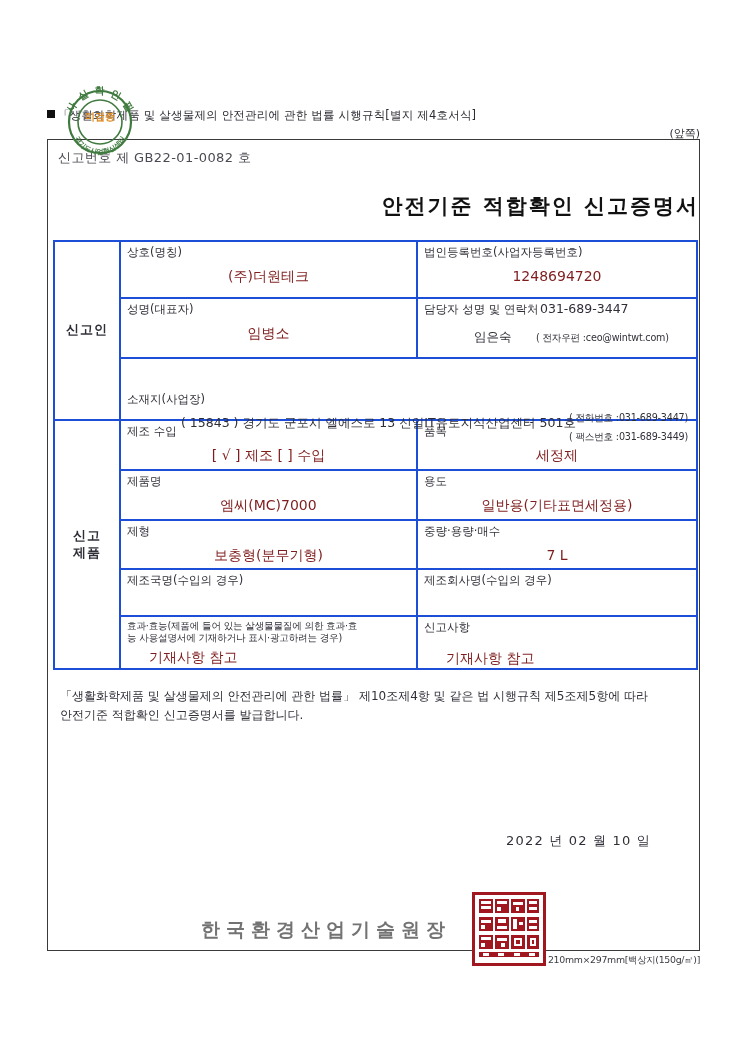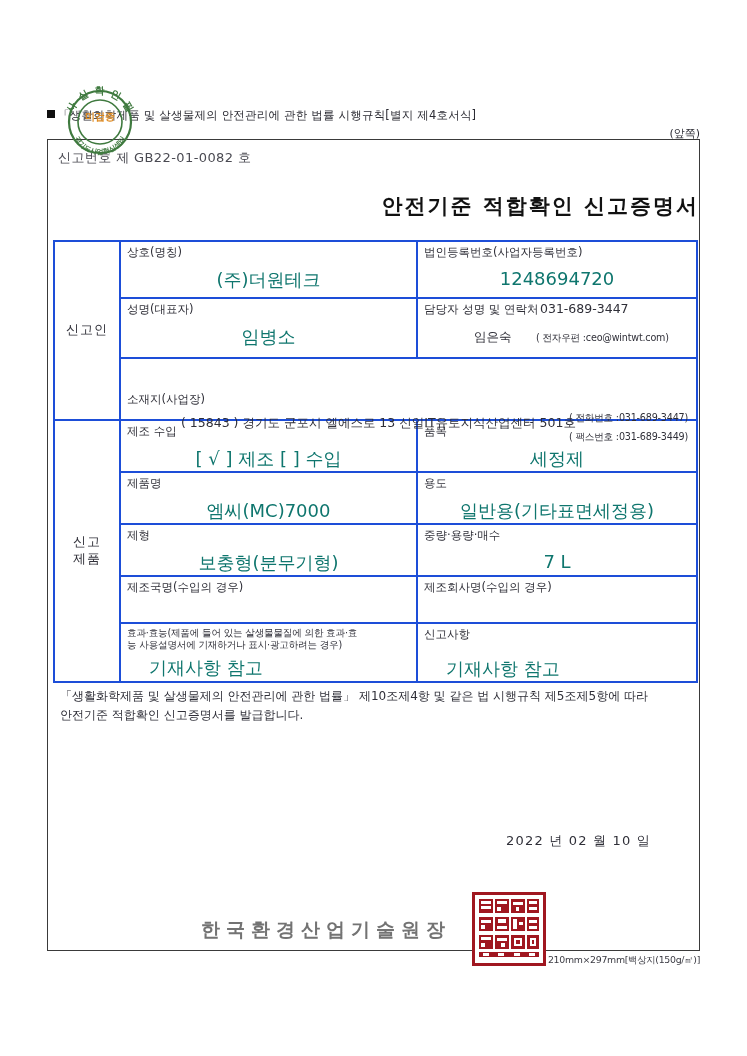--- a/index.html
+++ b/index.html
@@ -107,39 +107,40 @@
     vertical-align: top;
     color: #2f2f38;
   }
   .cat-cell {
     text-align: center;
     vertical-align: middle !important;
     font-size: 13px;
     letter-spacing: 1px;
     line-height: 1.28;
     color: #2f2f38;
+    font-weight: bold;
   }
   .lbl {
     display: block;
     font-size: 11.5px;
     padding: 3px 0 0 6px;
     line-height: 1.22;
     color: #2f2f38;
   }
   .lbl-sm {
     font-size: 9.6px;
     line-height: 1.25;
     letter-spacing: -0.2px;
   }
   .val {
     display: block;
     text-align: center;
-    font-size: 18px;
+    font-size: 14px;
     padding-top: 9px;
-    color: #0f766e;
+    color: #7f1d1d;
   }
   .val-left {
     text-align: left;
     padding-left: 28px;
   }
 
   
   .contact-wrap { position: relative; height: 100%; }
   .contact-phone {
     position: absolute;

